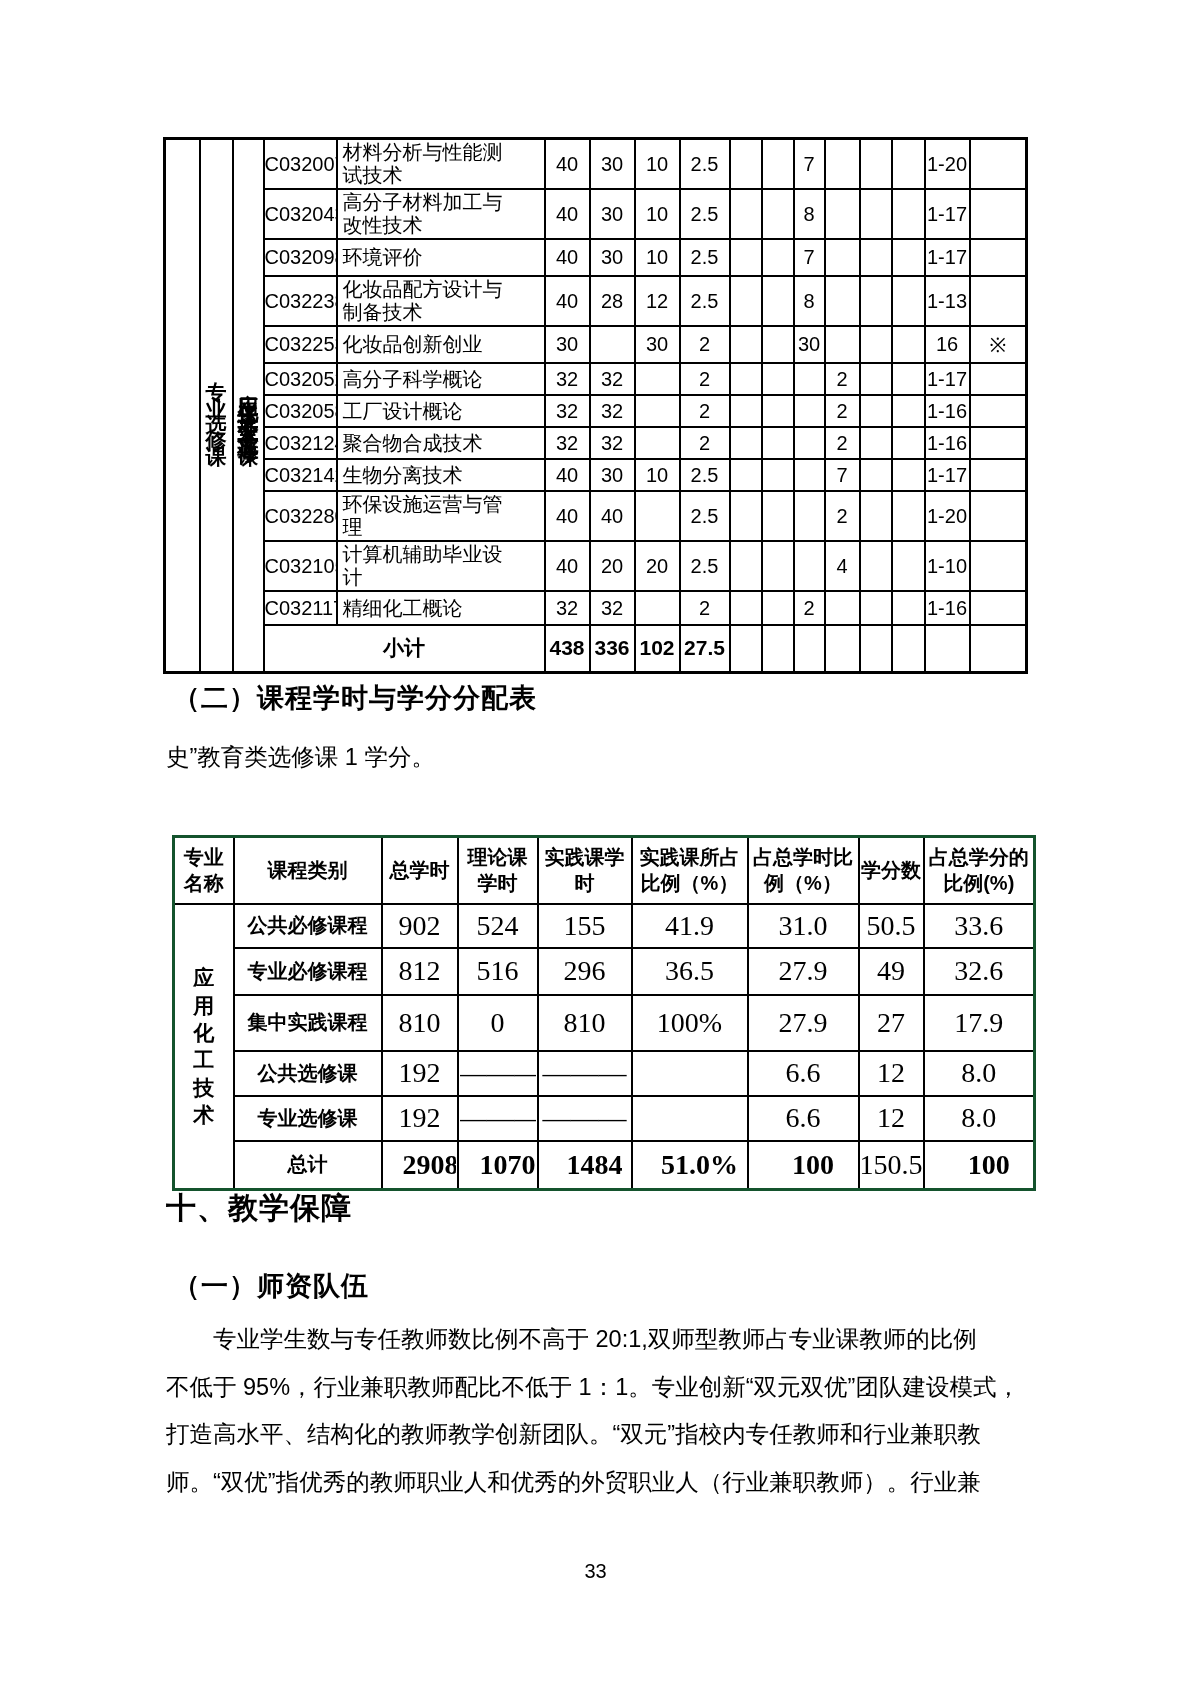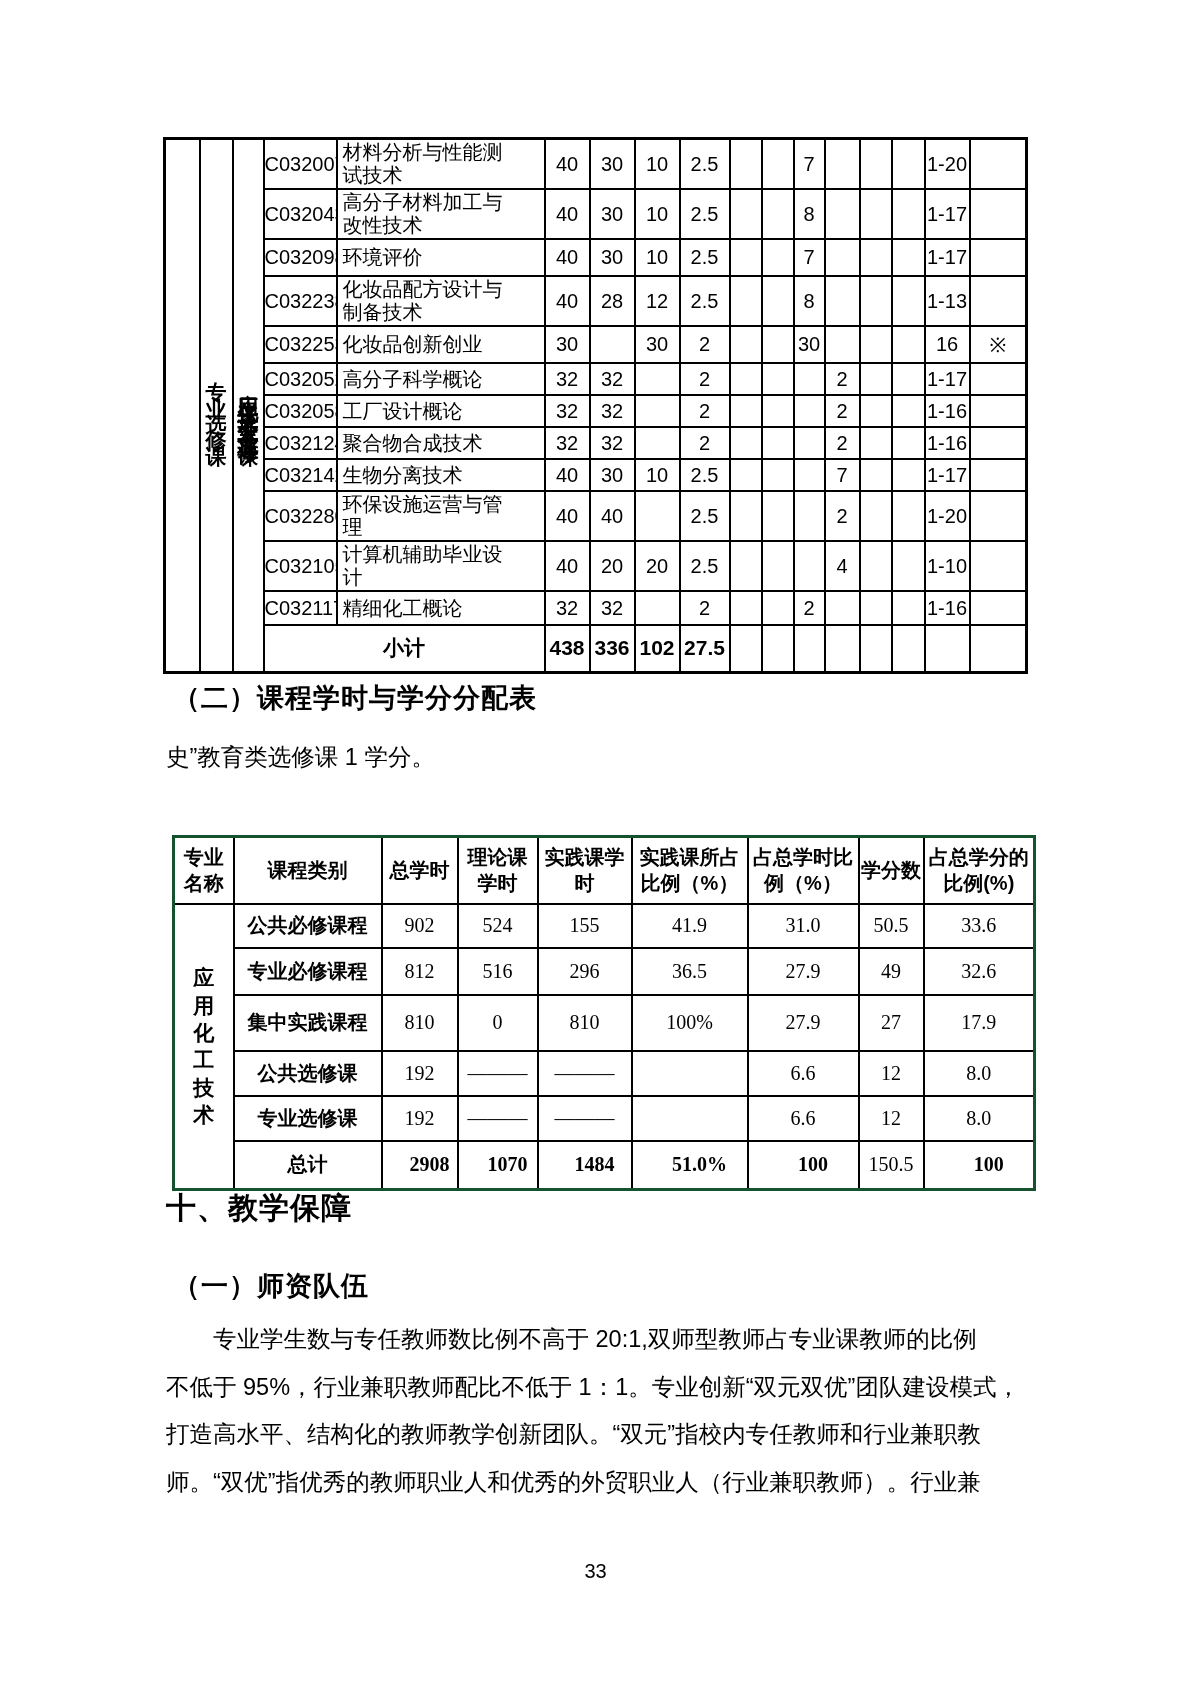--- a/index.html
+++ b/index.html
@@ -15,21 +15,21 @@
   #t1 td.vt{writing-mode:vertical-rl;text-orientation:upright;font-weight:bold;
             font-family:"Liberation Serif",serif;font-size:21px;padding:4px 0;}
   #t1 td.vt1{letter-spacing:16px;}
   #t1 td.vt2{letter-spacing:4px;}
   #t1 tr.sub td{font-weight:bold;font-size:21px;}
   
   #t2{position:absolute;left:172px;top:835px;width:861px;border:3px solid #14532d;}
   #t2 th,#t2 td{border:2px solid #000;text-align:center;vertical-align:middle;padding:0;overflow:hidden;}
   #t2 th{font-size:20px;font-weight:bold;line-height:1.3;}
   #t2 td.cat{font-size:20px;font-weight:bold;}
-  #t2 td.num{font-family:"Liberation Serif",serif;font-size:20px;border-radius:20px;}
+  #t2 td.num{font-family:"Liberation Serif",serif;font-size:28px;border-radius:20px;}
   #t2 td.major{font-size:21px;font-weight:bold;line-height:1.3;padding:0 8px;}
   #t2 td.b{font-weight:bold;padding-left:20px;}
   
   .h1{position:absolute;font-weight:bold;font-size:30px;letter-spacing:1px;}
   .h2{position:absolute;font-weight:bold;font-size:27px;letter-spacing:1px;text-align:right;}
   .para{position:absolute;font-size:23.5px;}
   .para .ln{white-space:nowrap;height:48px;line-height:48px;}
   .para .ind{padding-left:47px;}
   #pagenum{position:absolute;left:0;top:1560px;width:100%;text-align:center;font-size:20px;}
 </style>

